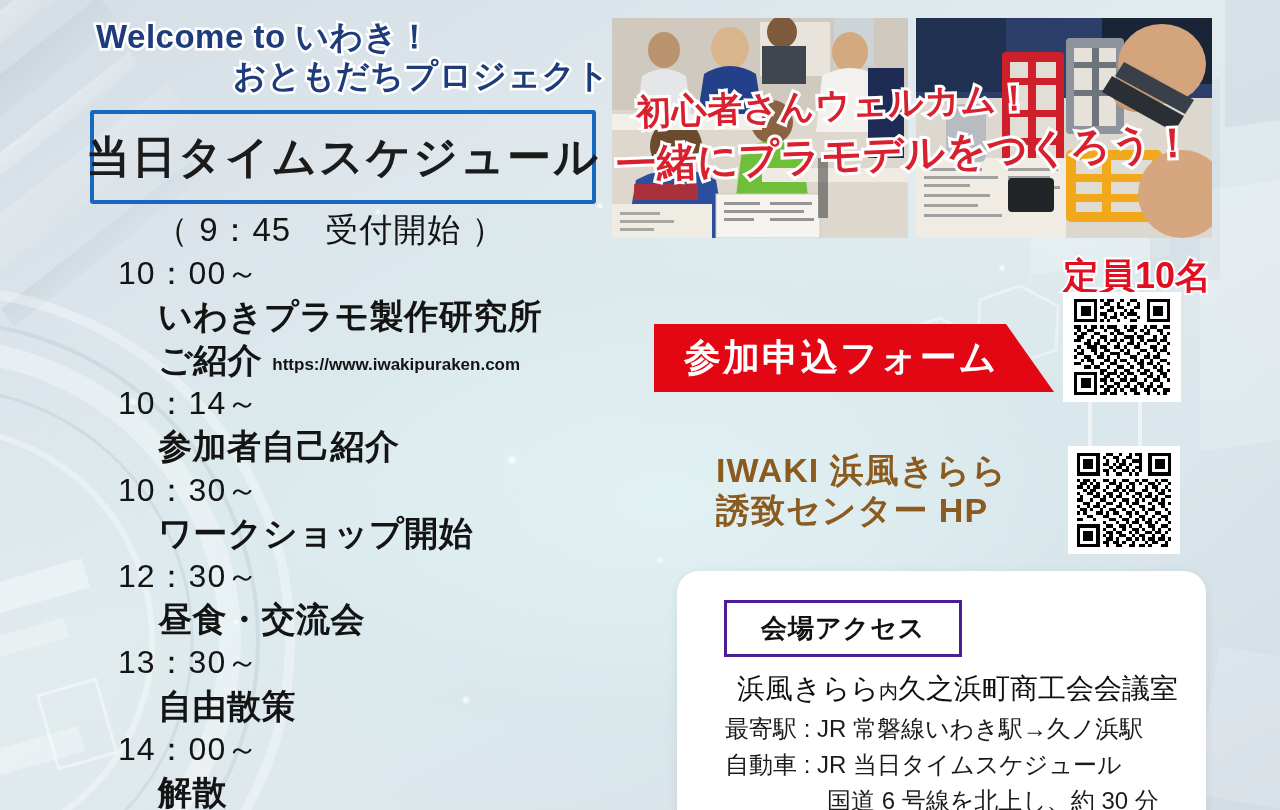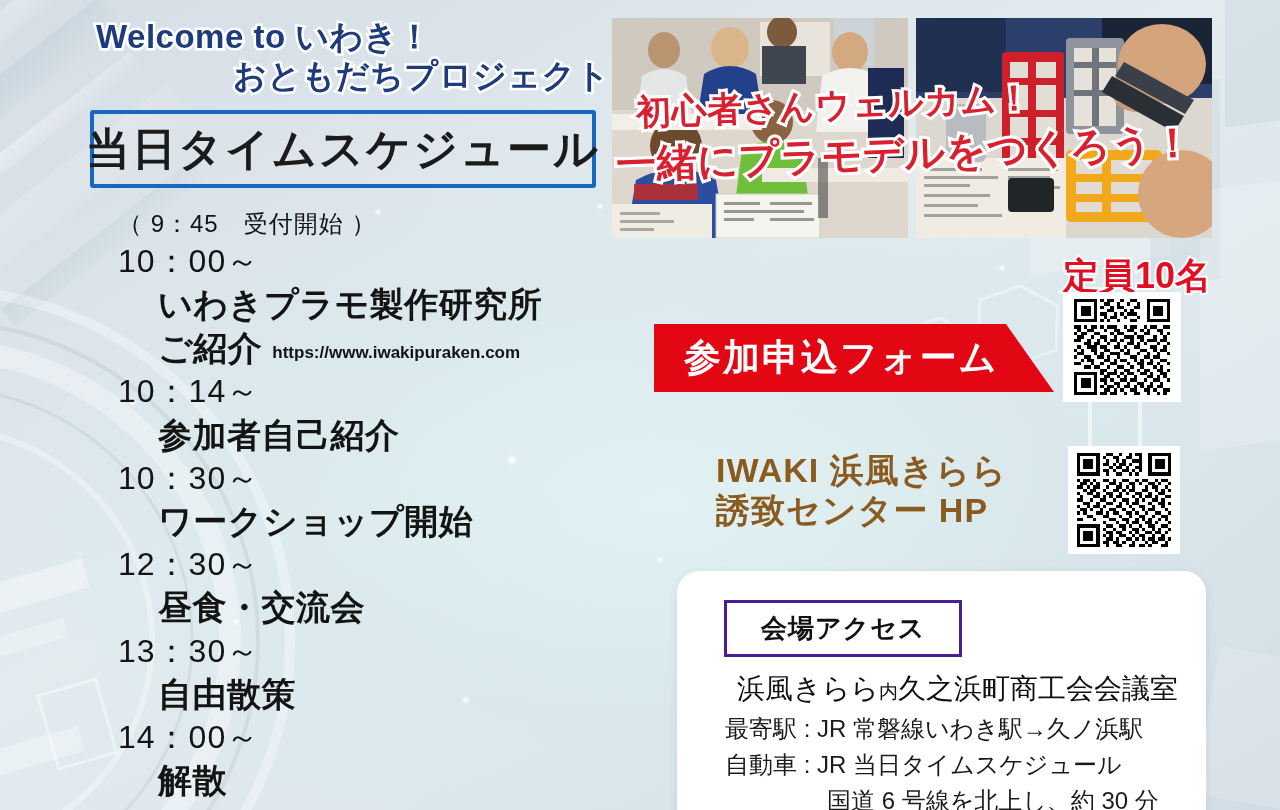--- a/index.html
+++ b/index.html
@@ -26,38 +26,38 @@
     color:#1e3c7b;letter-spacing:.5px;
     -webkit-text-stroke:5px #ffffff;
     paint-order:stroke fill;
     text-shadow:0 2px 2px rgba(255,255,255,.75);
   }
   .headline .l1{display:block;text-align:left;}
   .headline .l2{display:block;text-align:right;padding-right:6px;}
 
   
   .sched-box{
-    position:absolute;left:90px;top:110px;width:506px;height:78px;
+    position:absolute;left:90px;top:110px;width:506px;height:94px;
     border:4px solid #1668c0;border-radius:3px;
     box-sizing:border-box;
     display:flex;align-items:center;justify-content:center;
     background:rgba(255,255,255,0.06);
   }
   .sched-box .txt{
     font-size:44px;font-weight:bold;color:#1b1b1b;letter-spacing:2px;
     white-space:nowrap;
   }
 
   
   .schedule{
     position:absolute;left:118px;top:208px;width:520px;
     color:#141414;
   }
   .sch-row{white-space:nowrap;}
-  .sch-note{font-size:24px;font-weight:500;letter-spacing:1px;line-height:1.32;}
+  .sch-note{font-size:33px;font-weight:500;letter-spacing:1px;line-height:1.32;margin-left:37px;}
   .sch-time{font-size:32px;font-weight:500;letter-spacing:1px;line-height:1.32;}
   .sch-item{font-size:34px;font-weight:bold;letter-spacing:.5px;line-height:1.3;padding-left:40px;}
   .sch-item .url{
     font-size:17px;font-weight:bold;letter-spacing:0;margin-left:10px;
     vertical-align:2px;font-family:"Liberation Sans",sans-serif;
   }
 
   
   .photos{position:absolute;left:612px;top:18px;width:600px;height:220px;display:flex;gap:8px;}
   .photo{position:relative;overflow:hidden;background:#8d9aa3;}

